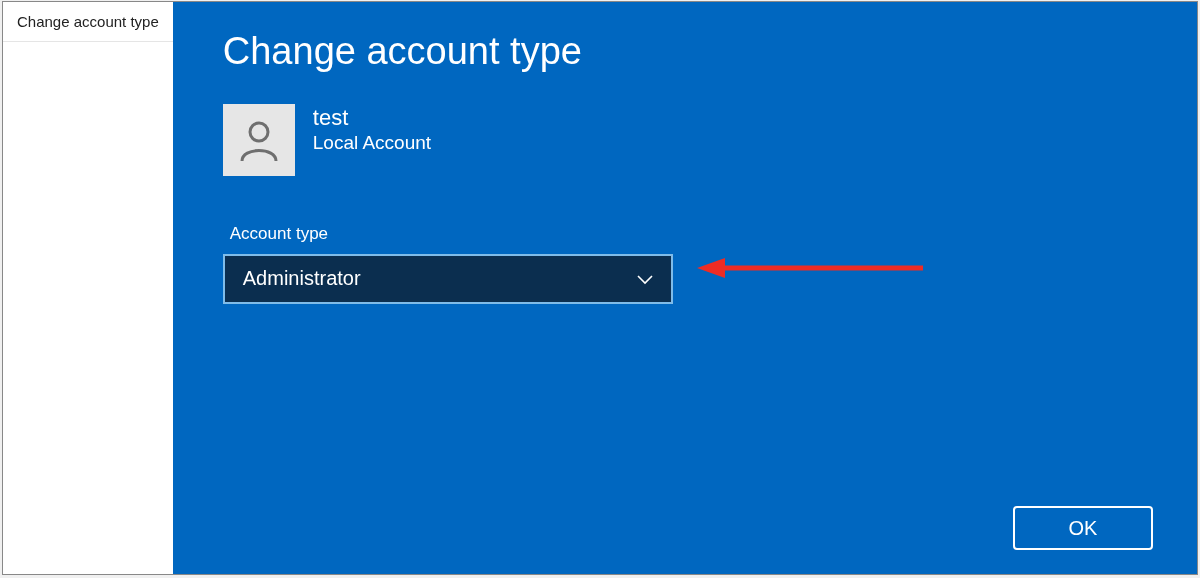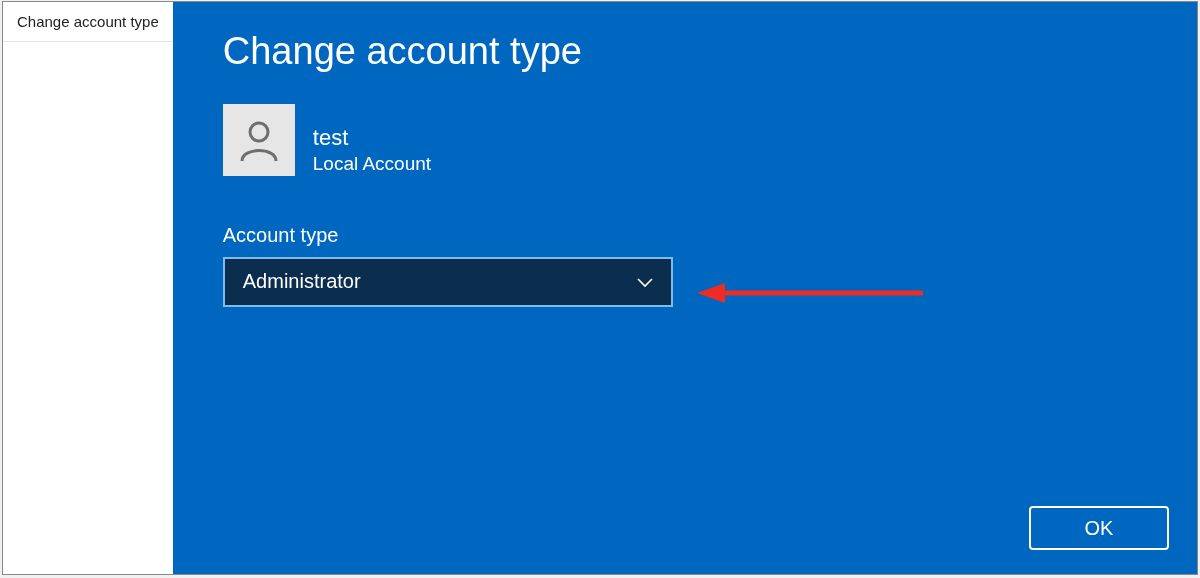--- a/index.html
+++ b/index.html
@@ -38,21 +38,21 @@
       position: relative;
     }
     .heading {
       font-size: 38px;
       font-weight: 400;
       margin-bottom: 30px;
       line-height: 1.15;
     }
     .user-block {
       display: flex;
-      align-items: flex-end;
+      align-items: flex-start;
       gap: 18px;
       margin-bottom: 48px;
     }
     .avatar {
       width: 72px;
       height: 72px;
       background: #e6e6e6;
       display: flex;
       align-items: center;
       justify-content: center;
@@ -60,44 +60,45 @@
     .avatar svg { display: block; }
     .user-text .name {
       font-size: 22px;
       line-height: 1.25;
     }
     .user-text .subtitle {
       font-size: 19px;
       line-height: 1.25;
     }
     .field-label {
-      font-size: 20px;
+      font-size: 17px;
       margin-bottom: 10px;
+      margin-left: 7px;
     }
     .select-row {
       display: flex;
-      align-items: flex-end;
+      align-items: flex-start;
       gap: 24px;
     }
     .select {
       width: 450px;
       height: 50px;
       background: #0b2e4f;
       border: 2px solid #7fbce9;
       display: flex;
       align-items: center;
       justify-content: space-between;
       padding: 0 18px;
       font-size: 20px;
       color: #fff;
       cursor: pointer;
     }
     .footer {
       position: absolute;
-      right: 28px;
+      right: 44px;
       bottom: 24px;
       display: flex;
       gap: 8px;
     }
     .btn {
       min-width: 140px;
       height: 44px;
       background: #0067c0;
       border: 2px solid #ffffff;
       color: #fff;

